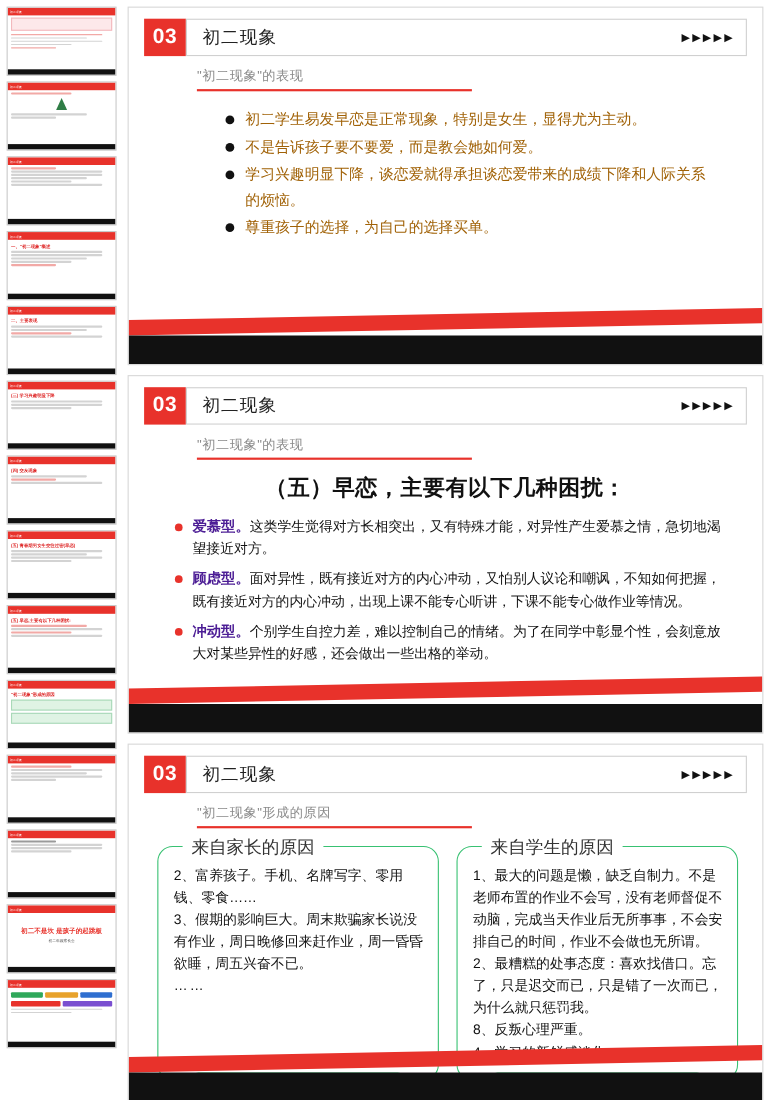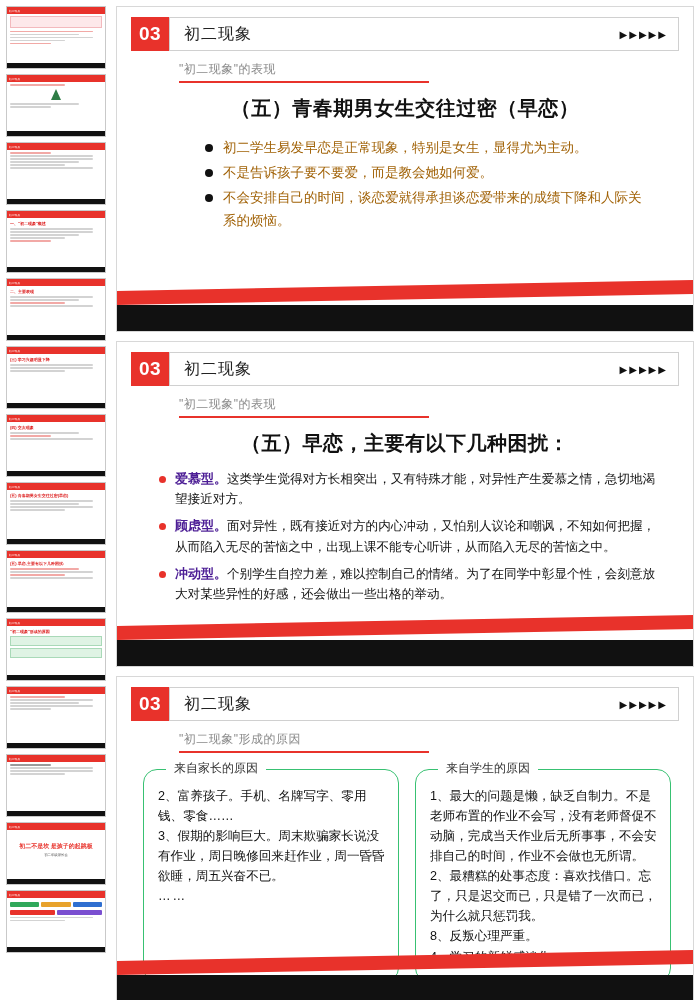--- a/index.html
+++ b/index.html
@@ -266,21 +266,21 @@
     border: 1.6px solid #38c172;
     border-radius: 14px;
     padding: 16px 12px 14px 14px;
     min-height: 150px;
   }
   .panel .plabel {
     position: absolute;
     top: -10px; left: 22px;
     background: #fff;
     padding: 0 8px;
-    font-size: 12px;
+    font-size: 16px;
     color: #333;
   }
   .panel .ptxt {
     font-size: 12.6px;
     line-height: 1.6;
     color: #111;
   }
   .panel .pbarwrap {
     position: absolute;
     left: 14px; right: 14px; bottom: -7px;
@@ -505,25 +505,25 @@
         <div class="num">03</div>
         <div class="bar">
           <span class="htxt">初二现象</span>
           <span class="arrows">▶▶▶▶▶</span>
         </div>
       </div>
       <div class="subhead">
         <div class="stxt">"初二现象"的表现</div>
         <div class="underline"></div>
       </div>
-      <div class="maintitle">（五）青春期男女生交往过密（早恋）</div>
       <ul class="bullets">
         <li>初二学生易发早恋是正常现象，特别是女生，显得尤为主动。</li>
         <li>不是告诉孩子要不要爱，而是教会她如何爱。</li>
-        <li>不会安排自己的时间，谈恋爱就得承担谈恋爱带来的成绩下降和人际关系的烦恼。</li>
+        <li>学习兴趣明显下降，谈恋爱就得承担谈恋爱带来的成绩下降和人际关系的烦恼。</li>
+        <li>尊重孩子的选择，为自己的选择买单。</li>
       </ul>
       <div class="redswoosh"></div>
       <div class="footband-inner"></div>
     </div>
 
     <div class="slide">
       <div class="shead">
         <div class="num">03</div>
         <div class="bar">
           <span class="htxt">初二现象</span>
@@ -533,21 +533,21 @@
       <div class="subhead">
         <div class="stxt">"初二现象"的表现</div>
         <div class="underline"></div>
       </div>
       <div class="maintitle">（五）早恋，主要有以下几种困扰：</div>
       <div class="typed">
         <div class="row">
           <span class="lbl">爱慕型。</span><span class="txt">这类学生觉得对方长相突出，又有特殊才能，对异性产生爱慕之情，急切地渴望接近对方。</span>
         </div>
         <div class="row">
-          <span class="lbl">顾虑型。</span><span class="txt">面对异性，既有接近对方的内心冲动，又怕别人议论和嘲讽，不知如何把握，从而陷入无尽的苦恼之中，出现上课不能专心听讲，从而陷入无尽的苦恼之中。</span>
+          <span class="lbl">顾虑型。</span><span class="txt">面对异性，既有接近对方的内心冲动，又怕别人议论和嘲讽，不知如何把握，既有接近对方的内心冲动，出现上课不能专心听讲，下课不能专心做作业等情况。</span>
         </div>
         <div class="row">
           <span class="lbl">冲动型。</span><span class="txt">个别学生自控力差，难以控制自己的情绪。为了在同学中彰显个性，会刻意放大对某些异性的好感，还会做出一些出格的举动。</span>
         </div>
       </div>
       <div class="redswoosh"></div>
       <div class="footband-inner"></div>
     </div>
 
     <div class="slide">

